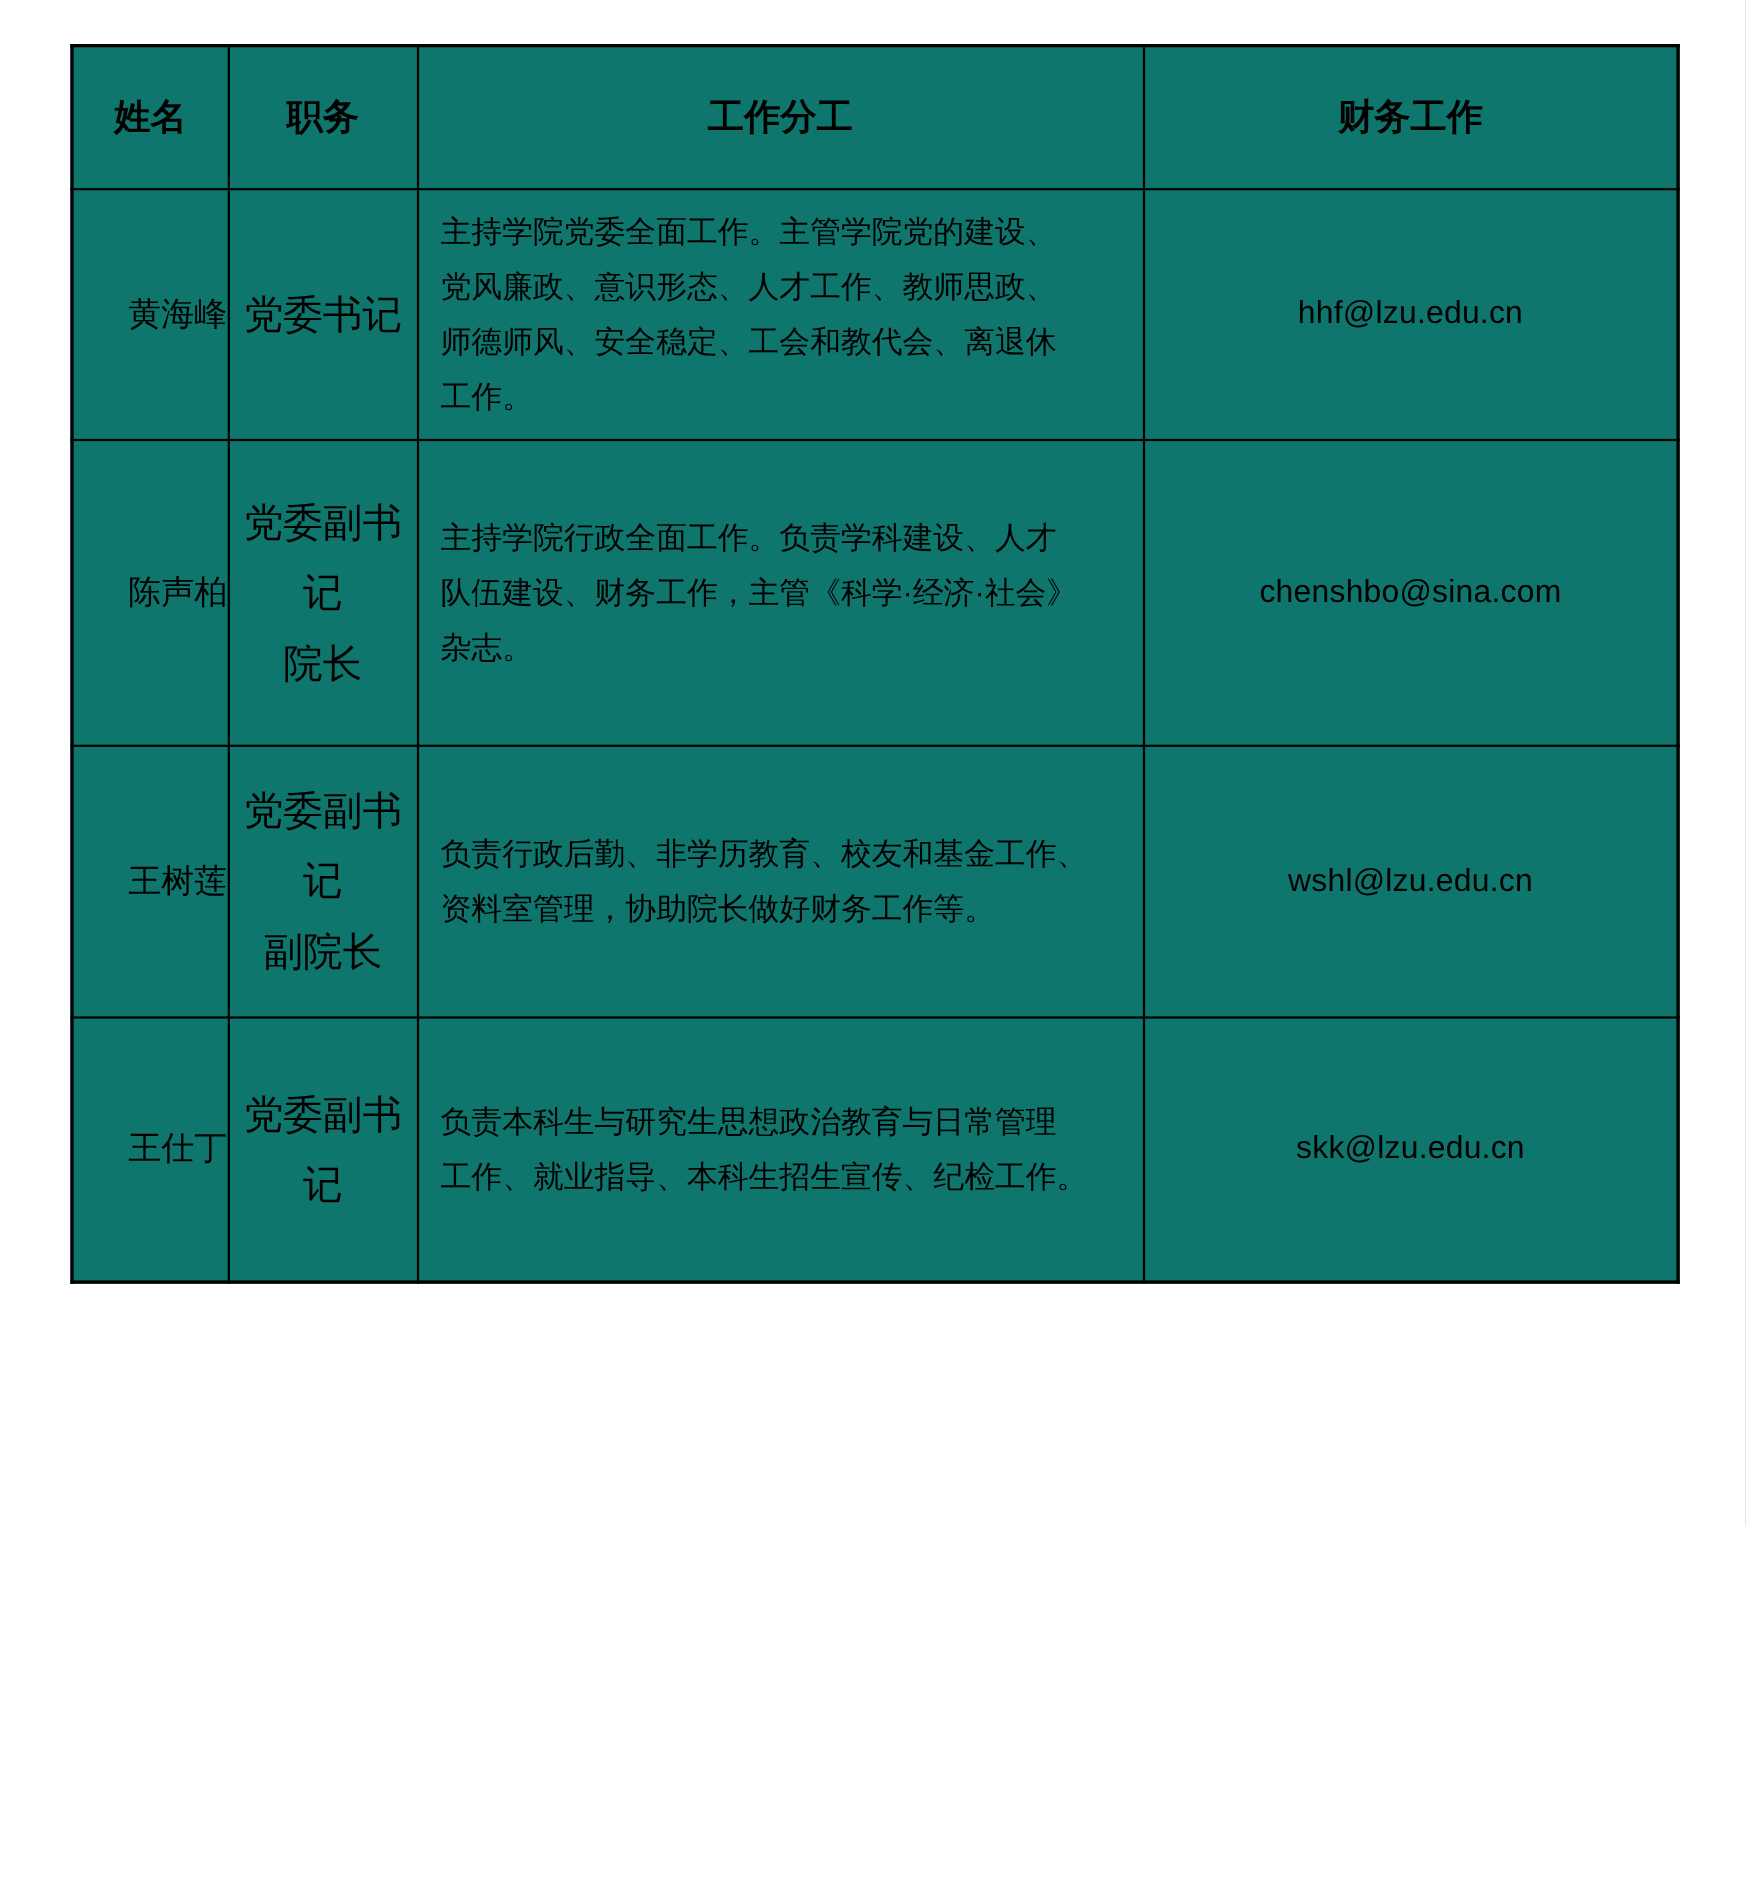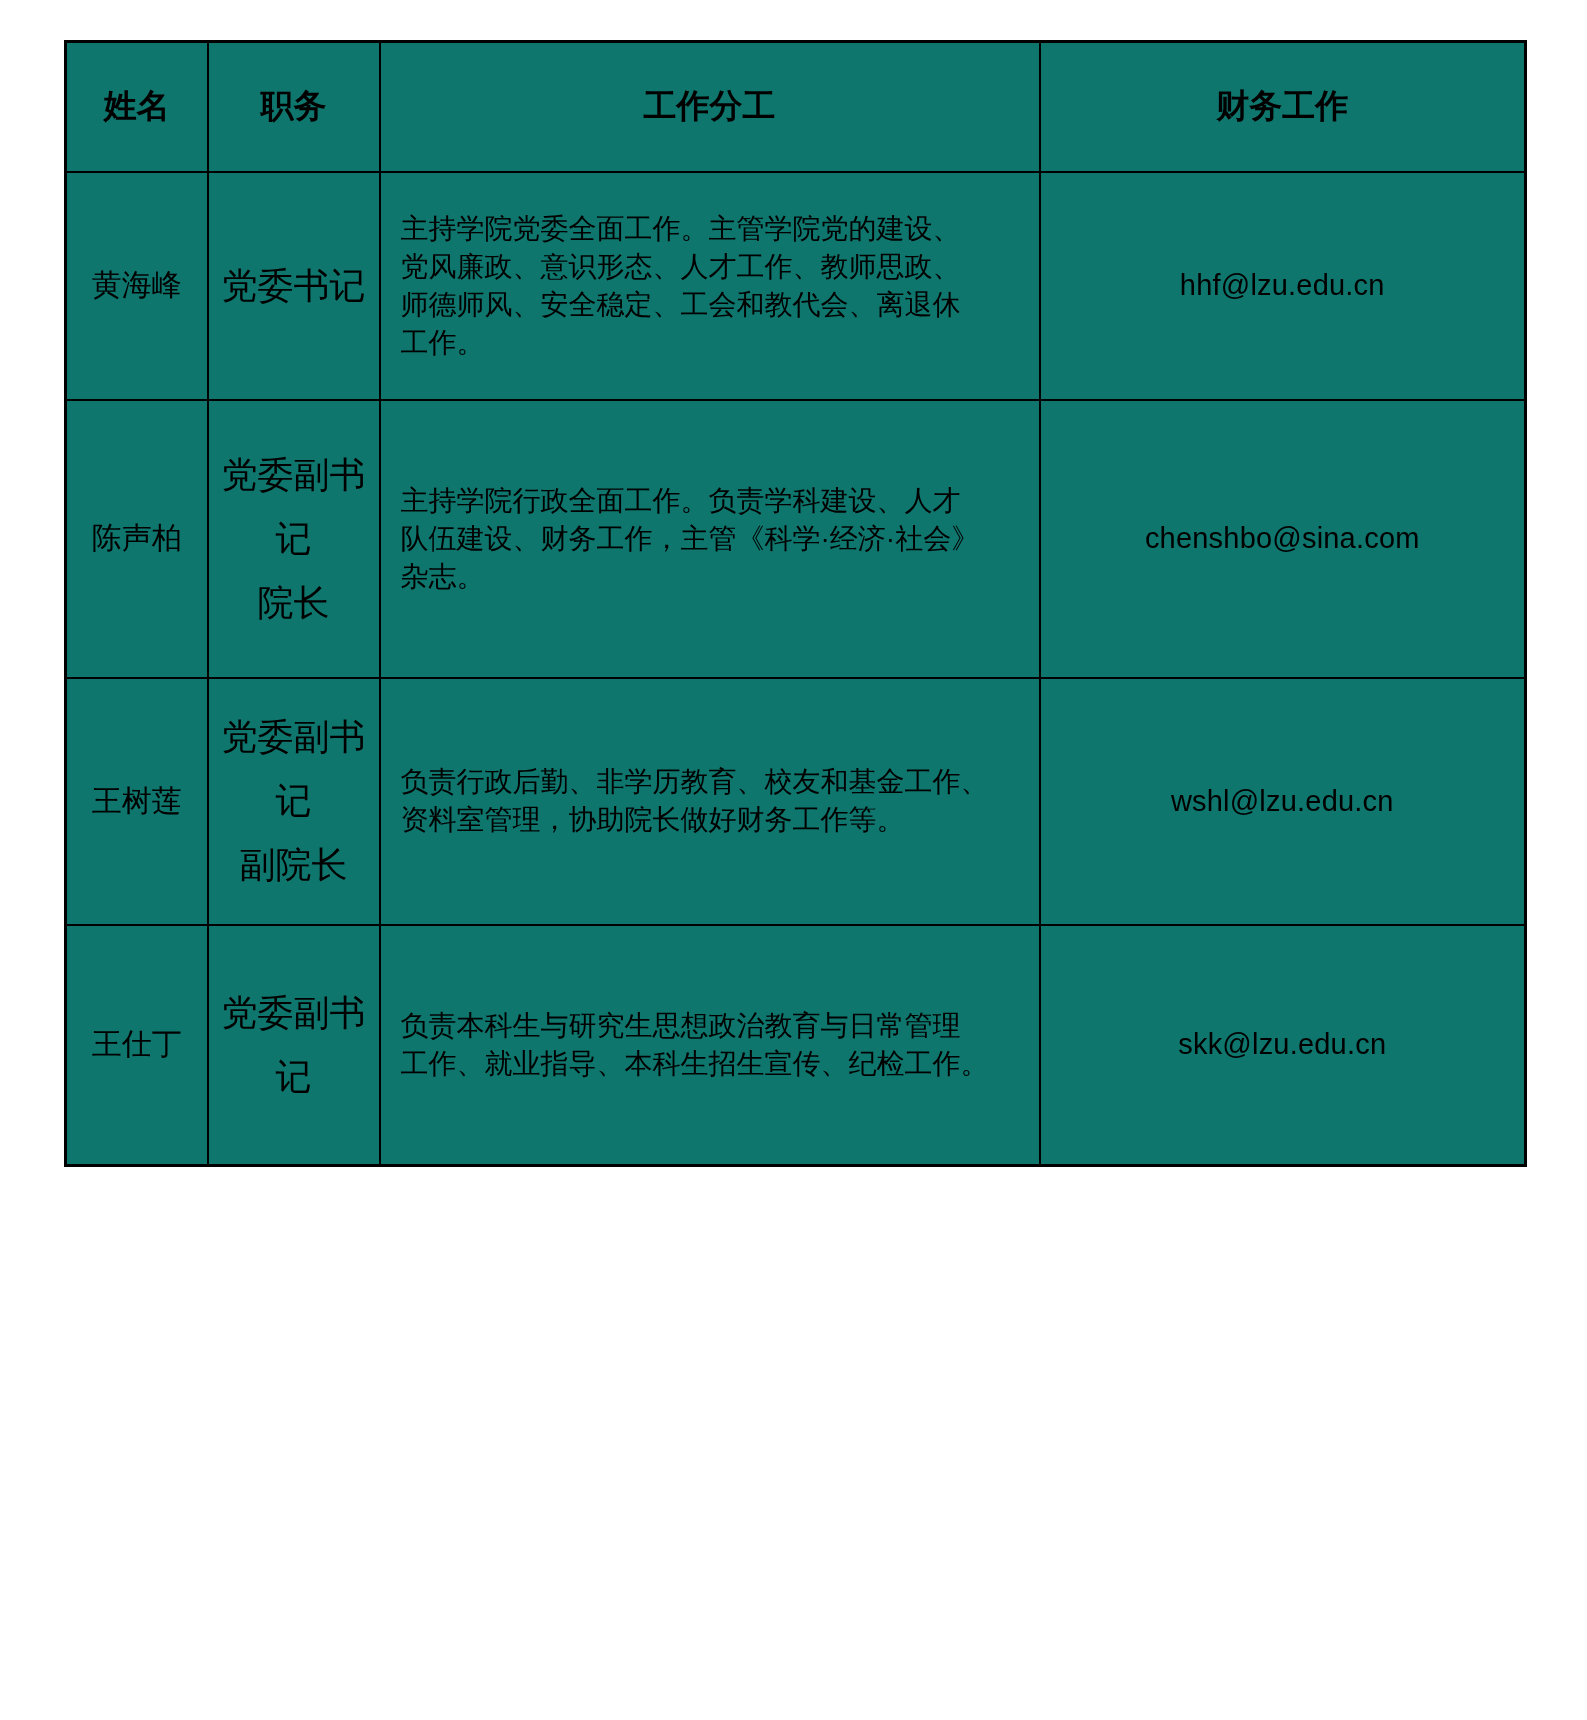--- a/index.html
+++ b/index.html
@@ -43,33 +43,33 @@
   tr.r6 { height: 200px; }
 
   th {
     font-size: 33px;
     font-weight: bold;
     text-align: center;
     white-space: pre-line;
   }
   td.name-cell {
     font-size: 30px;
-    text-align: center;
+    text-align: right;
   }
   td.pos-cell {
     font-size: 36px;
     text-align: center;
     white-space: pre-line;
     line-height: 64px;
   }
   td.duty-cell {
     font-size: 28px;
     text-align: left;
     white-space: pre-line;
-    line-height: 38px;
+    line-height: 50px;
     padding: 10px 16px 10px 20px;
     text-align: justify;
   }
   td.email-cell {
     font-size: 29px;
     text-align: center;
     font-family: Liberation Sans, sans-serif;
     letter-spacing: 0.2px;
   }
 </style>

